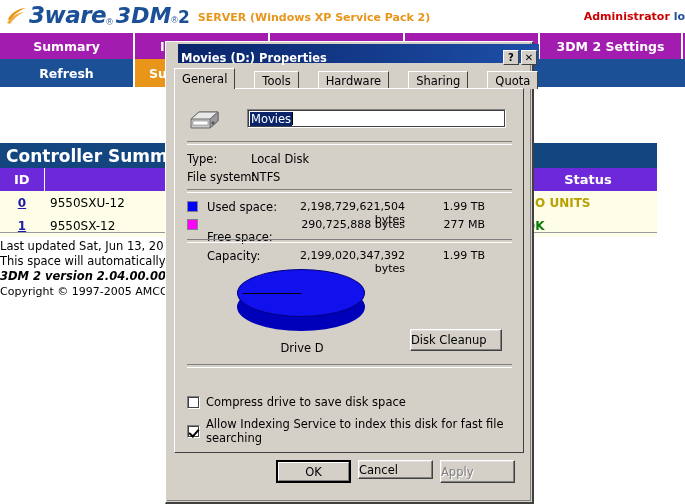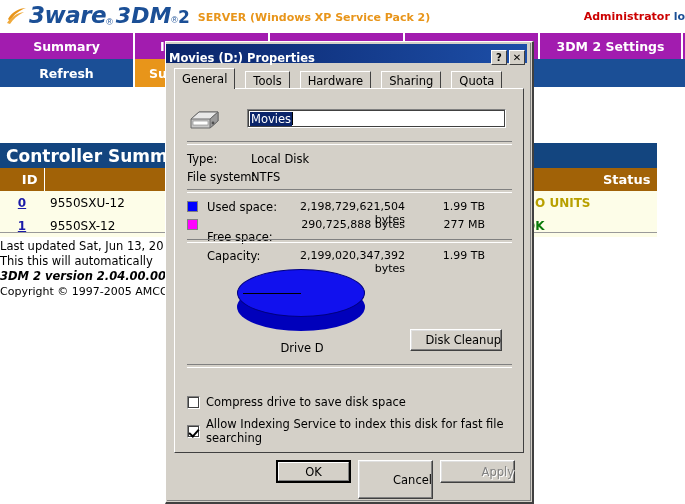--- a/index.html
+++ b/index.html
@@ -159,26 +159,26 @@
   }
 
   .ctrl-table {
     position: absolute;
     left: 0px; top: 81px;
     width: 657px;
     border-collapse: collapse;
     table-layout: fixed;
   }
   .ctrl-table th {
-    background: #a16207;
+    background: #6d28d9;
     color: #ffffff;
     font-family: "DejaVu Sans", sans-serif;
     font-weight: bold;
     font-size: 13px;
-    text-align: right;
+    text-align: center;
     padding: 2px 6px;
     height: 19px;
     border-right: 1px solid #ffffff;
   }
   .ctrl-table td {
     background: #fdfde8;
     font-family: "DejaVu Sans", sans-serif;
     font-size: 12px;
     padding: 2px 6px;
     height: 19px;
@@ -241,21 +241,21 @@
     left: 1px; top: 1px;
     right: 1px; bottom: 1px;
     border-right: 1px solid #808080;
     border-bottom: 1px solid #808080;
     box-sizing: border-box;
     pointer-events: none;
   }
 
   .titlebar {
     position: absolute;
-    left: 0; top: 2px;
+    left: 12px; top: 2px;
     width: 361px; height: 19px;
     background: linear-gradient(to right, #0a246a, #1d4fa8);
     display: flex;
     align-items: center;
     padding: 8px 2px 0 3px;
     box-sizing: border-box;
   }
   .titlebar-text {
     color: #ffffff;
     font-weight: bold;
@@ -295,21 +295,21 @@
     padding: 0 7px;
     background: #d4d0c8;
     border-top: 1px solid #ffffff;
     border-left: 1px solid #ffffff;
     border-right: 1px solid #404040;
     display: flex;
     align-items: center;
     font-size: 11.5px;
     color: #000000;
     box-sizing: border-box;
-    margin-right: 10px;
+    margin-right: 19px;
     cursor: default;
   }
   .tab.active {
     height: 21px;
     margin-top: -3px;
     font-weight: normal;
     background: #d4d0c8;
     position: relative;
     z-index: 3;
   }
@@ -431,21 +431,21 @@
     border-left: 1px solid #ffffff;
     border-right: 1px solid #404040;
     border-bottom: 1px solid #404040;
     box-shadow: inset -1px -1px 0 #808080, inset 1px 1px 0 #dfdfdf;
     font-family: "DejaVu Sans", sans-serif;
     font-size: 11.5px;
     color: #000000;
     box-sizing: border-box;
     display: flex;
     align-items: center;
-    justify-content: flex-end;
+    justify-content: flex-start;
     cursor: default;
   }
   .btn.disabled { color: #808080; text-shadow: 1px 1px 0 #ffffff; }
   .btn.default { border: 2px solid #000000; }
   .btn.default .inner {
     width: 100%; height: 100%;
     border-top: 1px solid #ffffff;
     border-left: 1px solid #ffffff;
     border-right: 1px solid #808080;
     border-bottom: 1px solid #808080;
@@ -490,21 +490,21 @@
     transform: rotate(42deg);
   }
 
   .dlg-buttons {
     position: absolute;
     left: 0; top: 418px;
     width: 365px;
     height: 40px;
   }
   .btn-ok { position: absolute; left: 110px; top: 0px; width: 75px; height: 23px; }
-  .btn-cancel { position: absolute; left: 192px; top: 0px; width: 75px; height: 39px; }
+  .btn-cancel { position: absolute; left: 192px; top: 0px; width: 75px; height: 19px; }
   .btn-apply { position: absolute; left: 274px; top: 0px; width: 75px; height: 23px; }
 </style>
 </head>
 <body>
 
 <div id="root">
 
   <div class="webpage">
 
     <div class="brandbar">
@@ -585,21 +585,21 @@
             <td>9550SX-12</td>
             <td><span class="status-ok">OK</span></td>
           </tr>
         </tbody>
       </table>
 
       <div class="hr-line"></div>
 
       <div class="footer">
         <div>Last updated Sat, Jun 13, 20</div>
-        <div>This this will automatically </div>
+        <div>This space will automatically </div>
         <div class="ital">3DM 2 version 2.04.00.009</div>
         <div class="cpy">Copyright © 1997-2005 AMCC. All</div>
       </div>
 
     </div>
   </div>
 
   <div class="dialog">
     <div class="dlg-inner-border"></div>
 

